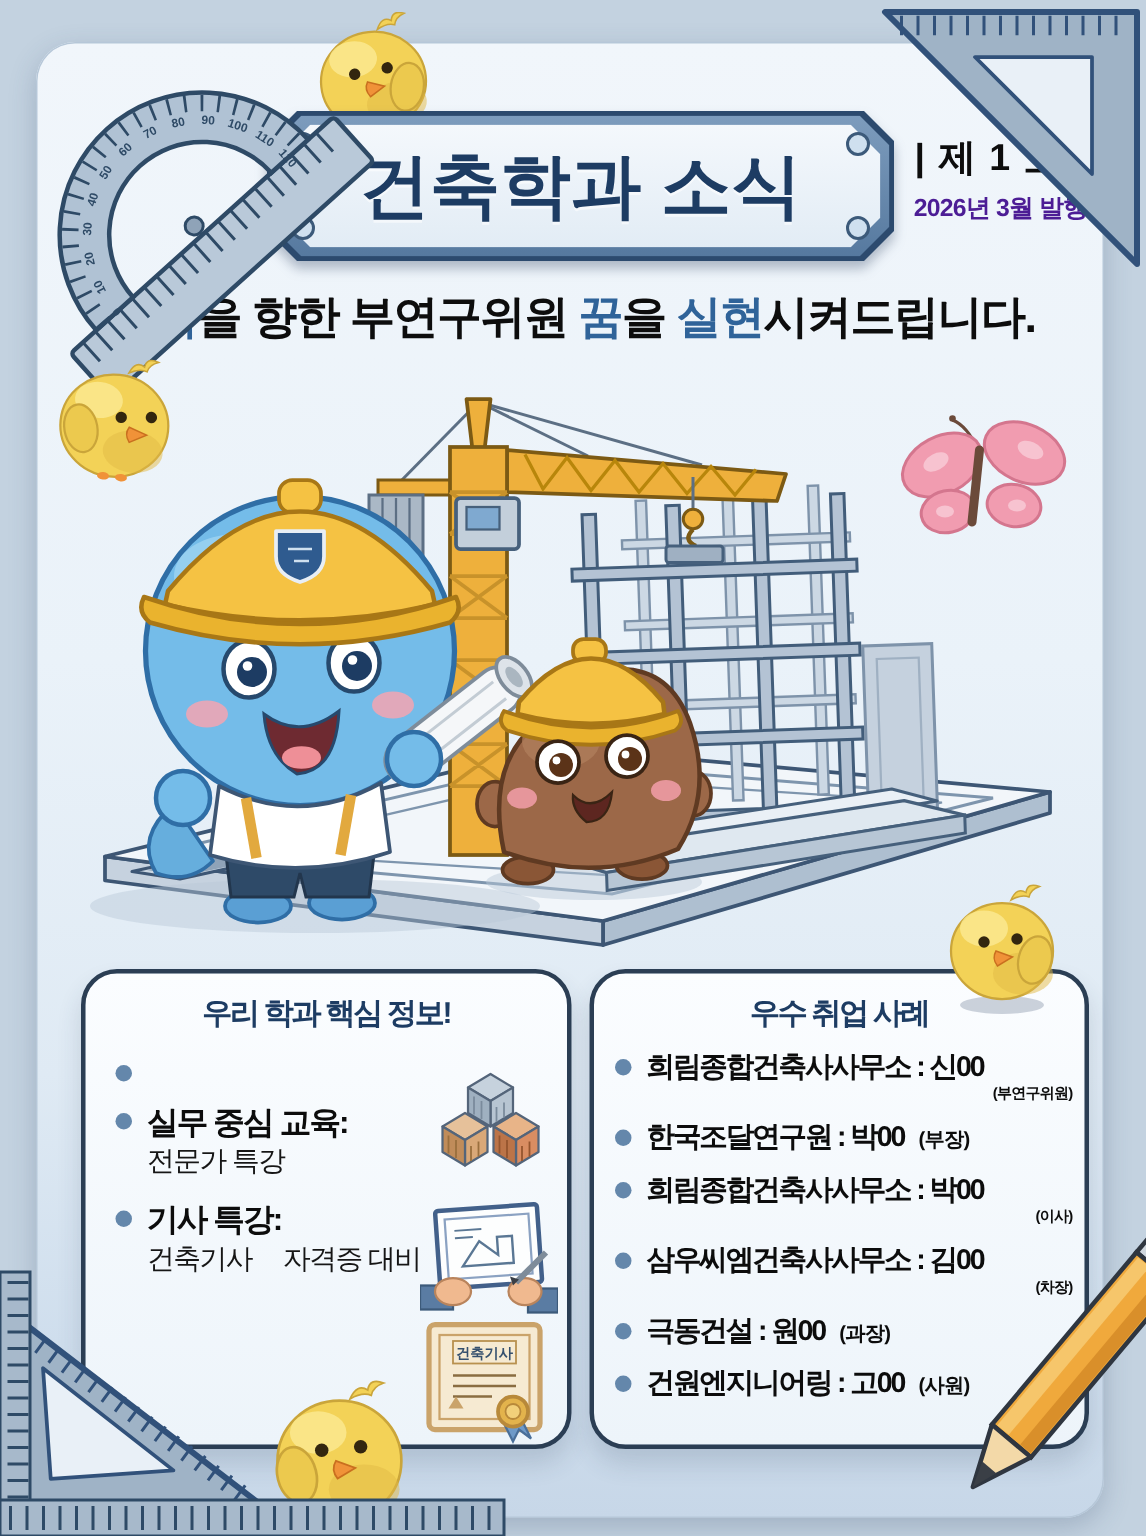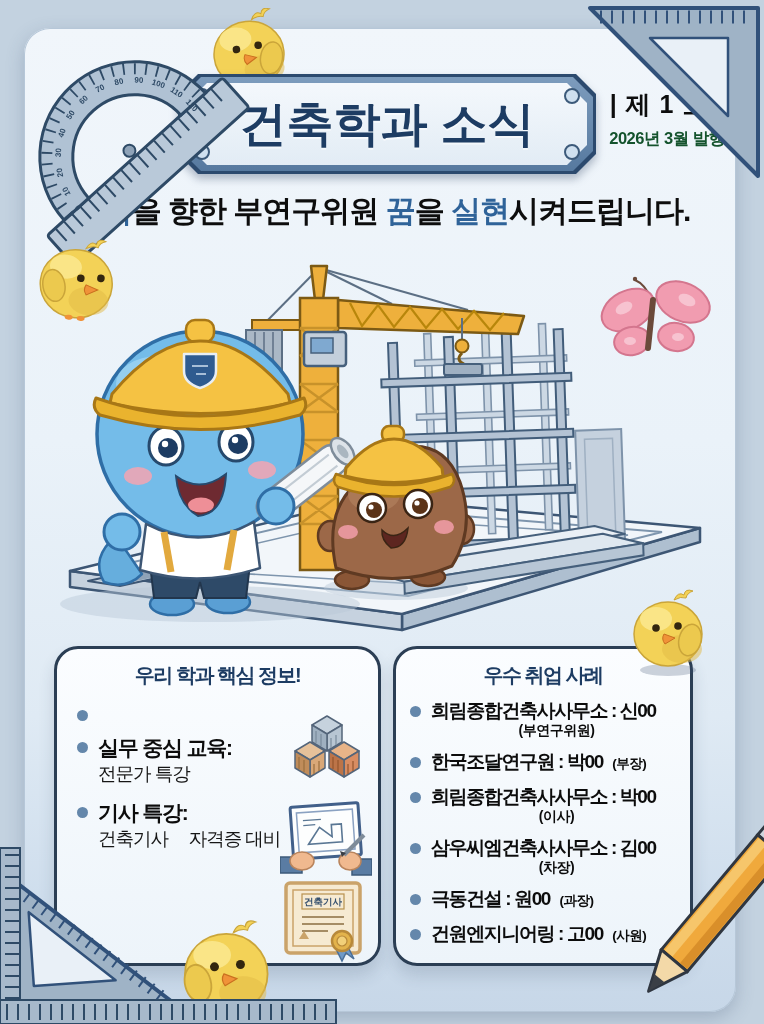--- a/index.html
+++ b/index.html
@@ -19,48 +19,48 @@
   .plate .l3{inset:9px;background:linear-gradient(180deg,#f4f8fc,#e2ecf5);}
   .rivet{position:absolute;width:12px;height:12px;border-radius:50%;background:#cfe0ef;
          border:2.5px solid #3c5a7a;z-index:2;}
   .rivet.tl{left:16px;top:14px}.rivet.tr{right:16px;top:14px}
   .rivet.bl{left:16px;bottom:14px}.rivet.br{right:16px;bottom:14px}
   .plate-title{position:absolute;inset:0;display:flex;align-items:center;justify-content:center;
          font-size:47px;font-weight:900;color:#1d3c63;letter-spacing:0px;z-index:3;
          text-shadow:0 2px 0 rgba(255,255,255,.55);}
   .issue{position:absolute;left:596px;top:88px;width:142px;text-align:center;z-index:20;}
   .issue-no{font-size:25px;font-weight:900;color:#0d0d0d;letter-spacing:1px;}
-  .issue-date{font-size:16.5px;font-weight:700;color:#14532d;margin-top:7px;letter-spacing:-0.5px;}
+  .issue-date{font-size:16.5px;font-weight:700;color:#4c1d95;margin-top:7px;letter-spacing:-0.5px;}
   
   .subtitle{position:absolute;top:191px;left:0;width:100%;text-align:center;z-index:15;
             font-size:30px;font-weight:900;color:#0d0d0d;letter-spacing:-1px;}
   .subtitle .hl{color:#2f6399;}
   
   .box{position:absolute;top:646px;height:320px;border:3.5px solid #2b3e54;border-radius:24px;
        background:linear-gradient(180deg,#fbfdff,#edf4fa);
        box-shadow:0 10px 16px rgba(44,62,90,.16);z-index:20;box-sizing:border-box;}
   .box.info{left:54px;width:327px;}
-  .box.jobs{left:393px;width:300px;}
+  .box.jobs{left:393px;width:333px;}
   .box-title{text-align:center;font-size:20px;font-weight:900;color:#1d3c63;margin-top:13px;
              letter-spacing:-1.5px;}
   .dot{width:11px;height:11px;border-radius:50%;background:#6487ab;margin:8px 10px 0 0;flex:none;}
   .info-item{display:flex;align-items:flex-start;margin:13px 4px 0 20px;position:relative;z-index:2;}
   .info-text{max-width:218px;}
   .info-heading{font-size:21px;font-weight:800;color:#0c0c0c;letter-spacing:-1.2px;}
   .info-line{font-size:18.5px;color:#161616;letter-spacing:-1px;line-height:1.28;white-space:pre-wrap;}
   .box-icon{position:absolute;z-index:1;}
   .icon-blocks{right:12px;top:62px;}
   .icon-blueprint{right:6px;top:150px;}
   .icon-cert{right:14px;top:230px;}
   .job-item{display:flex;align-items:flex-start;margin:9px 8px 0 14px;}
   .job-text{flex:1;min-width:0;}
   .job-company{font-size:19px;font-weight:800;color:#0c0c0c;letter-spacing:-1.4px;white-space:nowrap;}
   .job-pos{font-weight:800;color:#0c0c0c;}
   .job-pos.inline{font-size:13.5px;margin-left:5px;letter-spacing:-0.5px;}
-  .job-pos.below{display:block;text-align:center;font-size:14px;margin-top:-2px;letter-spacing:-0.5px;}
+  .job-pos.below{display:block;text-align:right;font-size:10px;margin-top:-2px;letter-spacing:-0.5px;}
   
   .illustration{position:absolute;left:0;top:236px;width:764px;height:410px;z-index:5;}
   .chick-top{position:absolute;left:203px;top:8px;width:96px;height:92px;z-index:10;}
   .overlay{position:absolute;inset:0;width:764px;height:1024px;z-index:50;pointer-events:none;}
 </style>
 </head>
 <body>
 
 <div class="stage">
   <div class="poster"></div>

